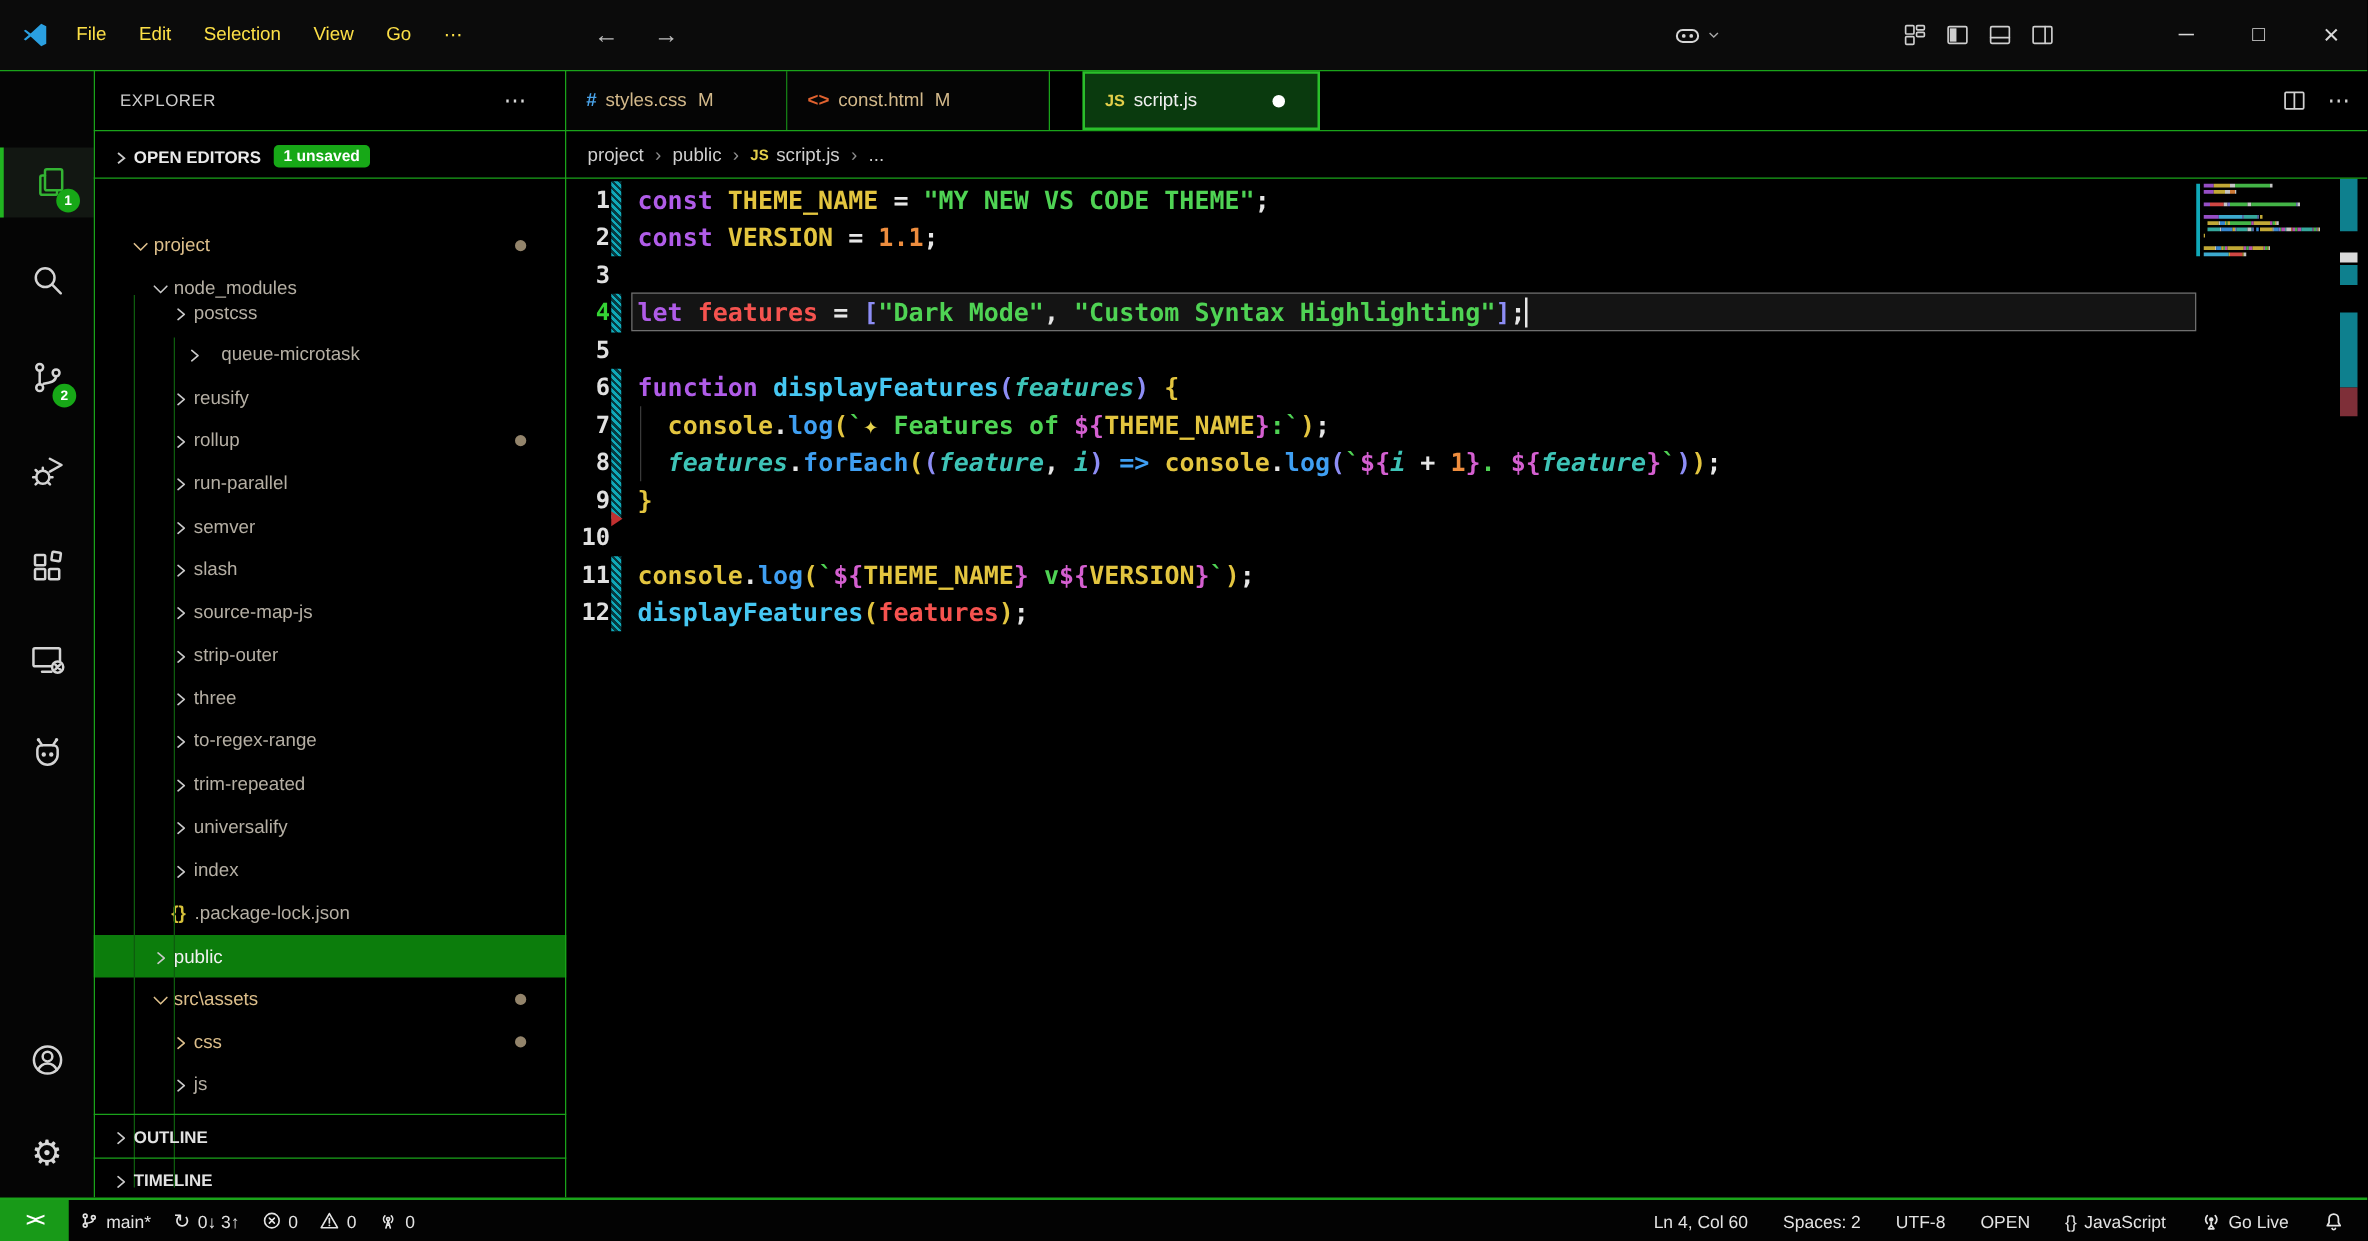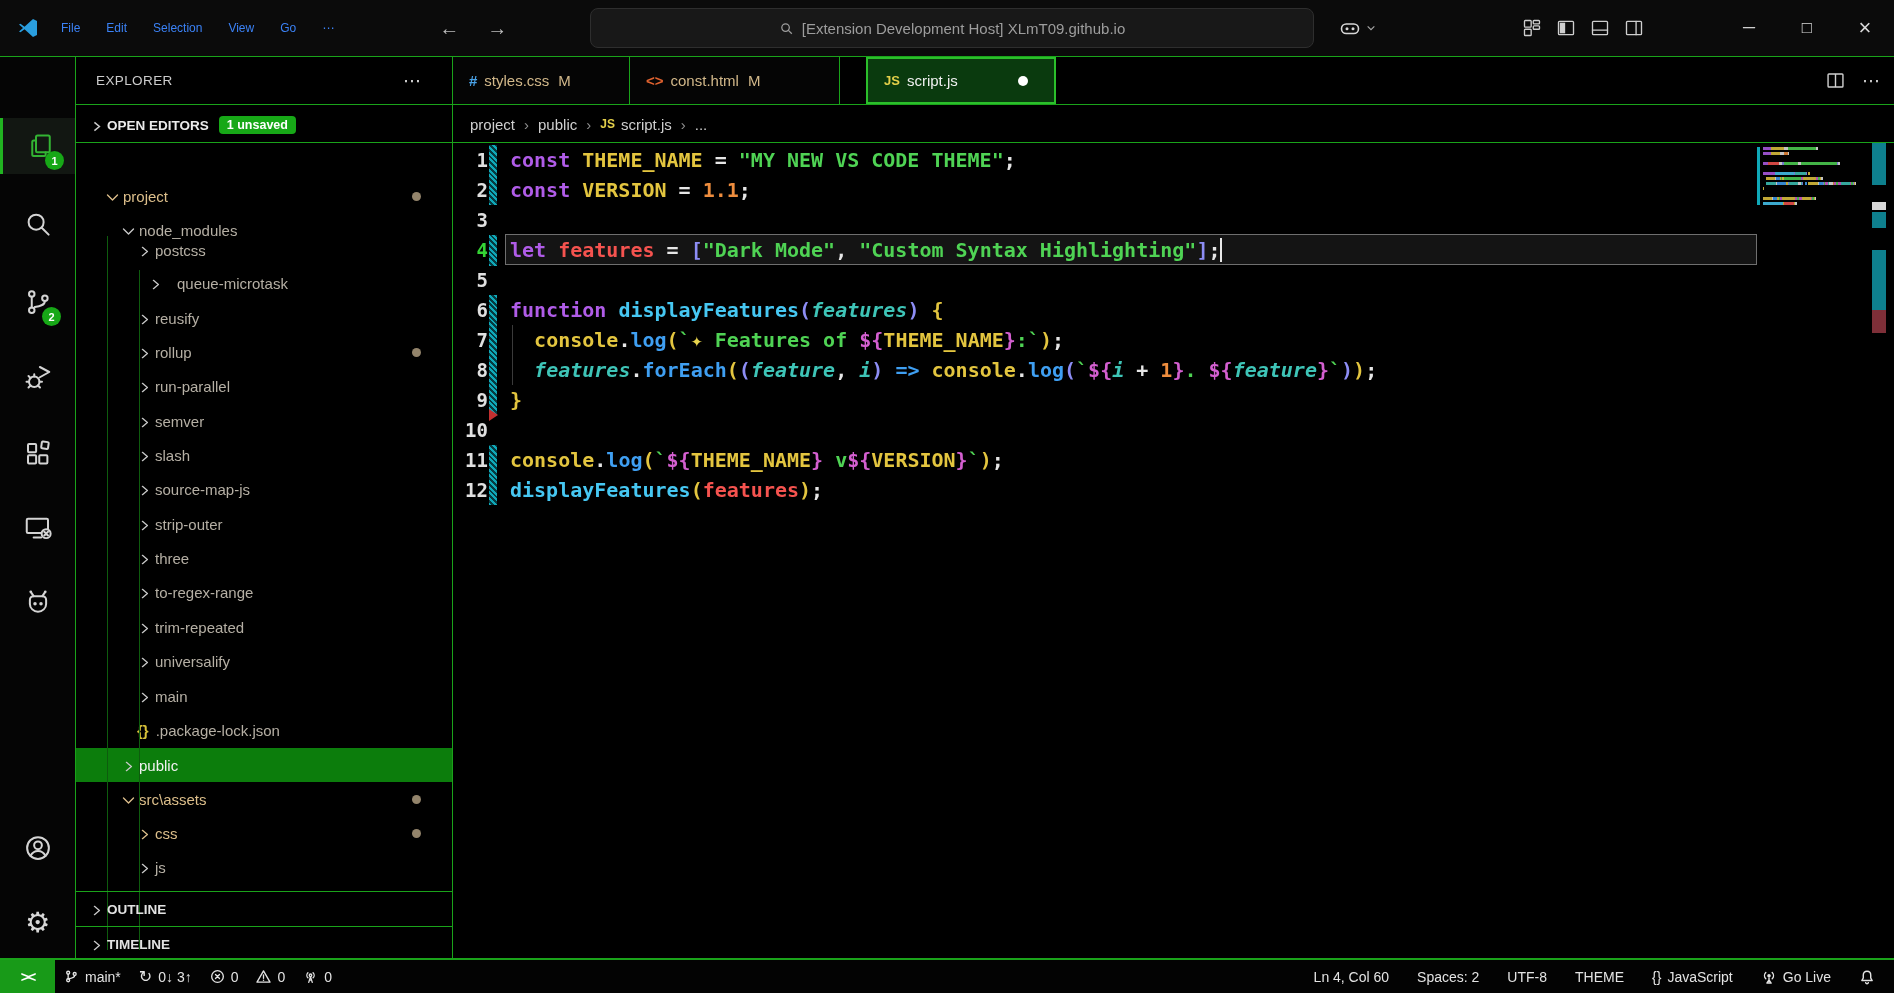--- a/index.html
+++ b/index.html
@@ -5,21 +5,21 @@
   html,body{margin:0;padding:0;background:#000;overflow:hidden;}
   #root{position:relative;width:1894px;height:993px;background:#000;
         font-family:"Liberation Sans","DejaVu Sans",sans-serif;color:#d6d6d6;
         -webkit-font-smoothing:antialiased;}
   .abs{position:absolute;}
   .hline{position:absolute;height:1px;background:#1aa31a;}
   .vline{position:absolute;width:1px;background:#1aa31a;}
   
   #titlebar{position:absolute;left:0;top:0;width:1894px;height:56px;background:#0b0b0b;
             display:flex;align-items:center;}
-  .menu-item{padding:0 13px;font-size:12px;color:#3b82f6;cursor:default;}
+  .menu-item{padding:0 13px;font-size:15px;color:#fde047;cursor:default;}
   .navarrow{font-size:20px;color:#bdbdbd;padding:0 14px;}
   #searchbox{position:absolute;left:590px;top:8px;width:722px;height:38px;background:#181818;
              border:1px solid #2e2e2e;border-radius:8px;display:flex;align-items:center;
              justify-content:center;color:#9d9d9d;font-size:15px;gap:8px;}
   .win-ctl{width:58px;height:56px;display:flex;align-items:center;justify-content:center;
            font-size:17px;color:#d9d9d9;}
   .layout-ico{width:34px;height:56px;display:flex;align-items:center;justify-content:center;color:#cfcfcf;}
   
   #activitybar{position:absolute;left:0;top:56px;width:75px;height:904px;background:#050505;}
   .act-item{position:absolute;left:0;width:75px;height:56px;display:flex;align-items:center;
@@ -93,27 +93,20 @@
     <div id="menubar" style="display:flex;margin-left:48px;">
         <div class="menu-item">File</div>
         <div class="menu-item">Edit</div>
         <div class="menu-item">Selection</div>
         <div class="menu-item">View</div>
         <div class="menu-item">Go</div>
         <div class="menu-item">⋯</div>
       </div>
     <span class="navarrow" style="margin-left:78px;">←</span>
     <span class="navarrow">→</span>
-    <div id="searchbox">
-      <svg class="ic" width="15" height="15" viewBox="0 0 24 24" fill="none" stroke="#9d9d9d" stroke-width="2">
-          <circle cx="10.5" cy="10.5" r="6"></circle>
-          <path d="M15 15l5.5 5.5"></path>
-        </svg>
-      <span>[Extension Development Host] XLmT09.github.io</span>
-    </div>
     <span class="abs" style="left:1338px;top:16px;display:flex;align-items:center;gap:4px;">
       <svg class="ic" width="24" height="24" viewBox="0 0 24 24" fill="none" stroke="#d6d6d6" stroke-width="1.6">
           <rect x="3.5" y="8" width="17" height="9.5" rx="4.7"></rect>
           <circle cx="9" cy="12.7" r="1.5" fill="#d6d6d6" stroke="none"></circle>
           <circle cx="15" cy="12.7" r="1.5" fill="#d6d6d6" stroke="none"></circle>
         </svg>
       <svg class="ic" width="10" height="10" viewBox="0 0 18 18" fill="none" stroke="#a8a8a8" stroke-width="2">
           <path d="M3 6l6 6 6-6"></path>
         </svg>
     </span>
@@ -275,21 +268,21 @@
               <path d="M6.5 4l6 5-6 5"></path>
             </svg></span><span>to-regex-range</span></div>
         <div class="sb-row" style="top: 554px;"><span style="width: 62px; flex: 0 0 auto;"></span><span class="chev" style="margin-top: 3px;"><svg class="ic" width="15" height="15" viewBox="0 0 18 18" fill="none" stroke="currentColor" stroke-width="1.6" stroke-linecap="round" stroke-linejoin="round">
               <path d="M6.5 4l6 5-6 5"></path>
             </svg></span><span>trim-repeated</span></div>
         <div class="sb-row" style="top: 588px;"><span style="width: 62px; flex: 0 0 auto;"></span><span class="chev" style="margin-top: 3px;"><svg class="ic" width="15" height="15" viewBox="0 0 18 18" fill="none" stroke="currentColor" stroke-width="1.6" stroke-linecap="round" stroke-linejoin="round">
               <path d="M6.5 4l6 5-6 5"></path>
             </svg></span><span>universalify</span></div>
         <div class="sb-row" style="top: 623px;"><span style="width: 62px; flex: 0 0 auto;"></span><span class="chev" style="margin-top: 3px;"><svg class="ic" width="15" height="15" viewBox="0 0 18 18" fill="none" stroke="currentColor" stroke-width="1.6" stroke-linecap="round" stroke-linejoin="round">
               <path d="M6.5 4l6 5-6 5"></path>
-            </svg></span><span>main</span></div>
+            </svg></span><span>index</span></div>
         <div class="sb-row" style="top: 657px;"><span style="width: 62px; flex: 0 0 auto;"></span><span class="fico" style="color: rgb(216, 194, 58);">{}</span><span>.package-lock.json</span></div>
         <div class="sb-row selected" style="top: 692px;"><span style="width: 46px; flex: 0 0 auto;"></span><span class="chev" style="margin-top: 3px;"><svg class="ic" width="15" height="15" viewBox="0 0 18 18" fill="none" stroke="currentColor" stroke-width="1.6" stroke-linecap="round" stroke-linejoin="round">
               <path d="M6.5 4l6 5-6 5"></path>
             </svg></span><span>public</span></div>
         <div class="sb-row modified" style="top: 726px;"><span style="width: 46px; flex: 0 0 auto;"></span><span class="chev" style="margin-top: 3px;"><svg class="ic" width="15" height="15" viewBox="0 0 18 18" fill="none" stroke="currentColor" stroke-width="1.6" stroke-linecap="round" stroke-linejoin="round">
               <path d="M3 6l6 6 6-6"></path>
             </svg></span><span>src\assets</span><span class="tree-dot"></span></div>
         <div class="sb-row modified" style="top: 760px;"><span style="width: 62px; flex: 0 0 auto;"></span><span class="chev" style="margin-top: 3px;"><svg class="ic" width="15" height="15" viewBox="0 0 18 18" fill="none" stroke="currentColor" stroke-width="1.6" stroke-linecap="round" stroke-linejoin="round">
               <path d="M6.5 4l6 5-6 5"></path>
             </svg></span><span>css</span><span class="tree-dot"></span></div>
@@ -574,21 +567,21 @@
         <div class="st-item">
           <span>Ln 4, Col 60</span>
         </div>
         <div class="st-item">
           <span>Spaces: 2</span>
         </div>
         <div class="st-item">
           <span>UTF-8</span>
         </div>
         <div class="st-item">
-          <span>THEME</span>
+          <span>OPEN</span>
         </div>
         <div class="st-item">
           <span>{}</span>
           <span>JavaScript</span>
         </div>
         <div class="st-item">
           <span>
             <svg class="ic" width="16" height="16" viewBox="0 0 18 18" fill="none" stroke="currentColor" stroke-width="1.6" stroke-linecap="round" stroke-linejoin="round">
               <circle cx="9" cy="7.5" r="2" fill="currentColor" stroke="none"></circle>
               <path d="M5.4 11a5 5 0 0 1 0-7M12.6 4a5 5 0 0 1 0 7"></path>

